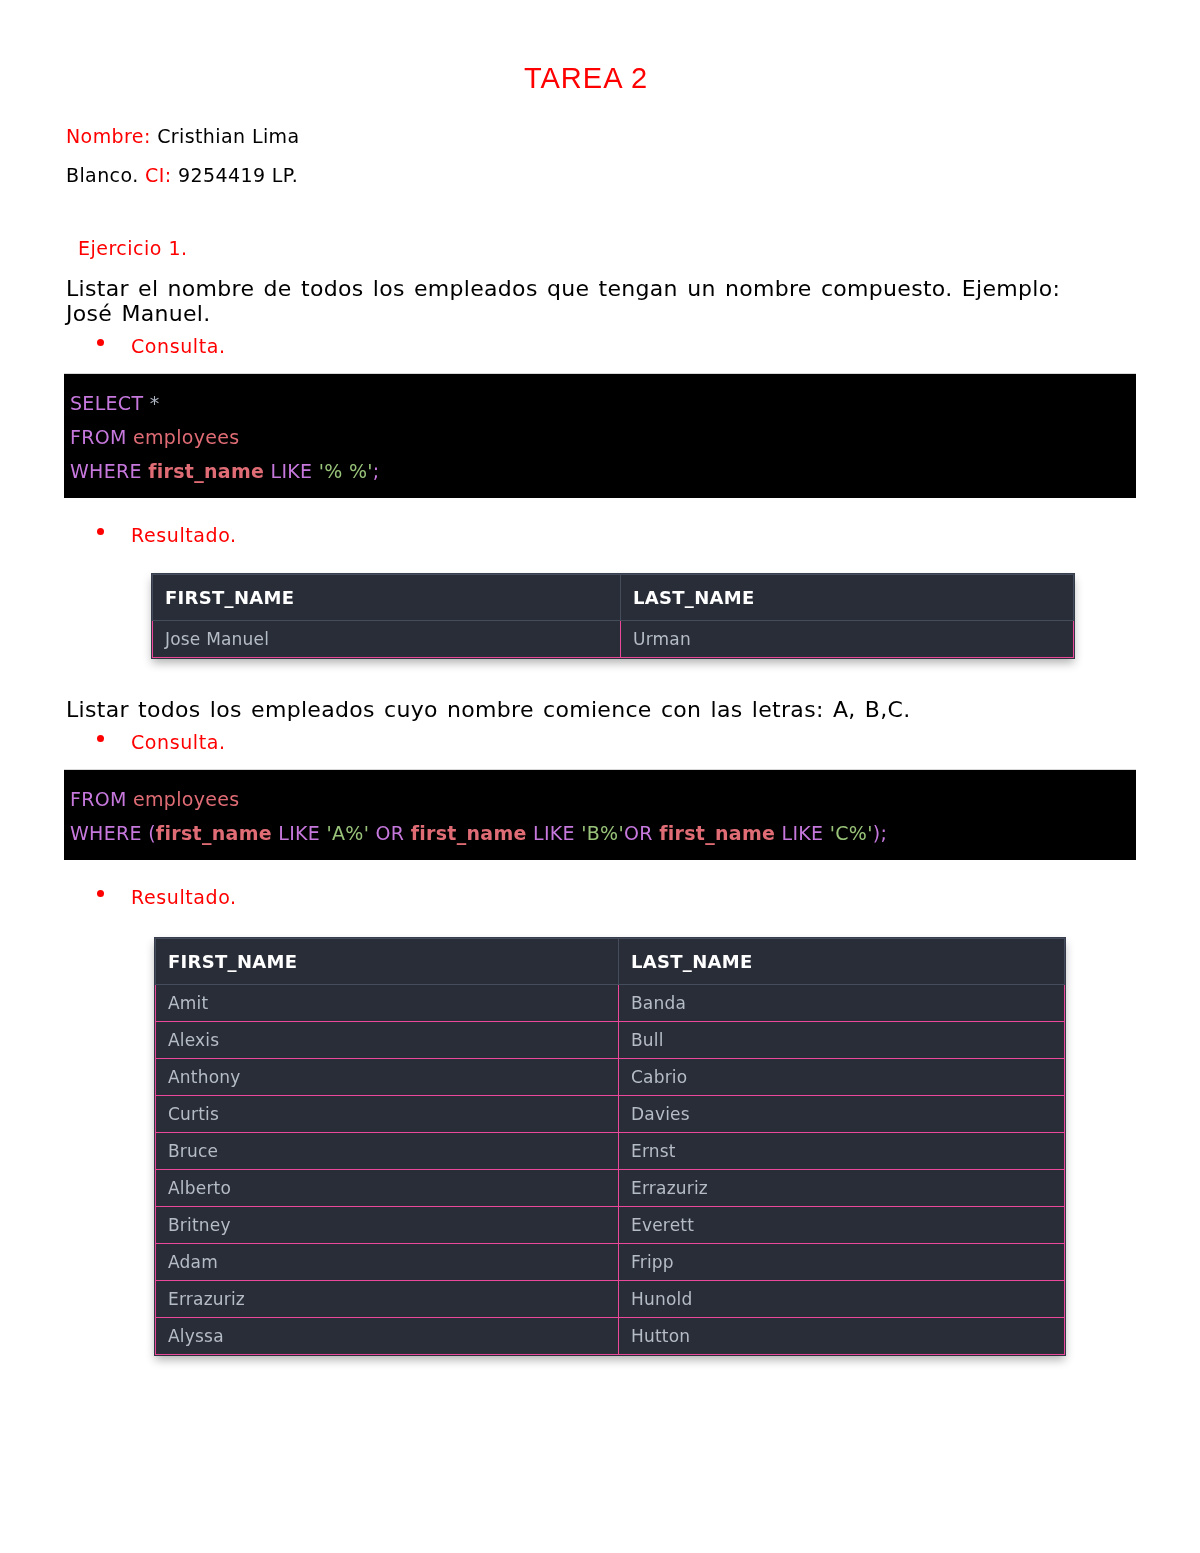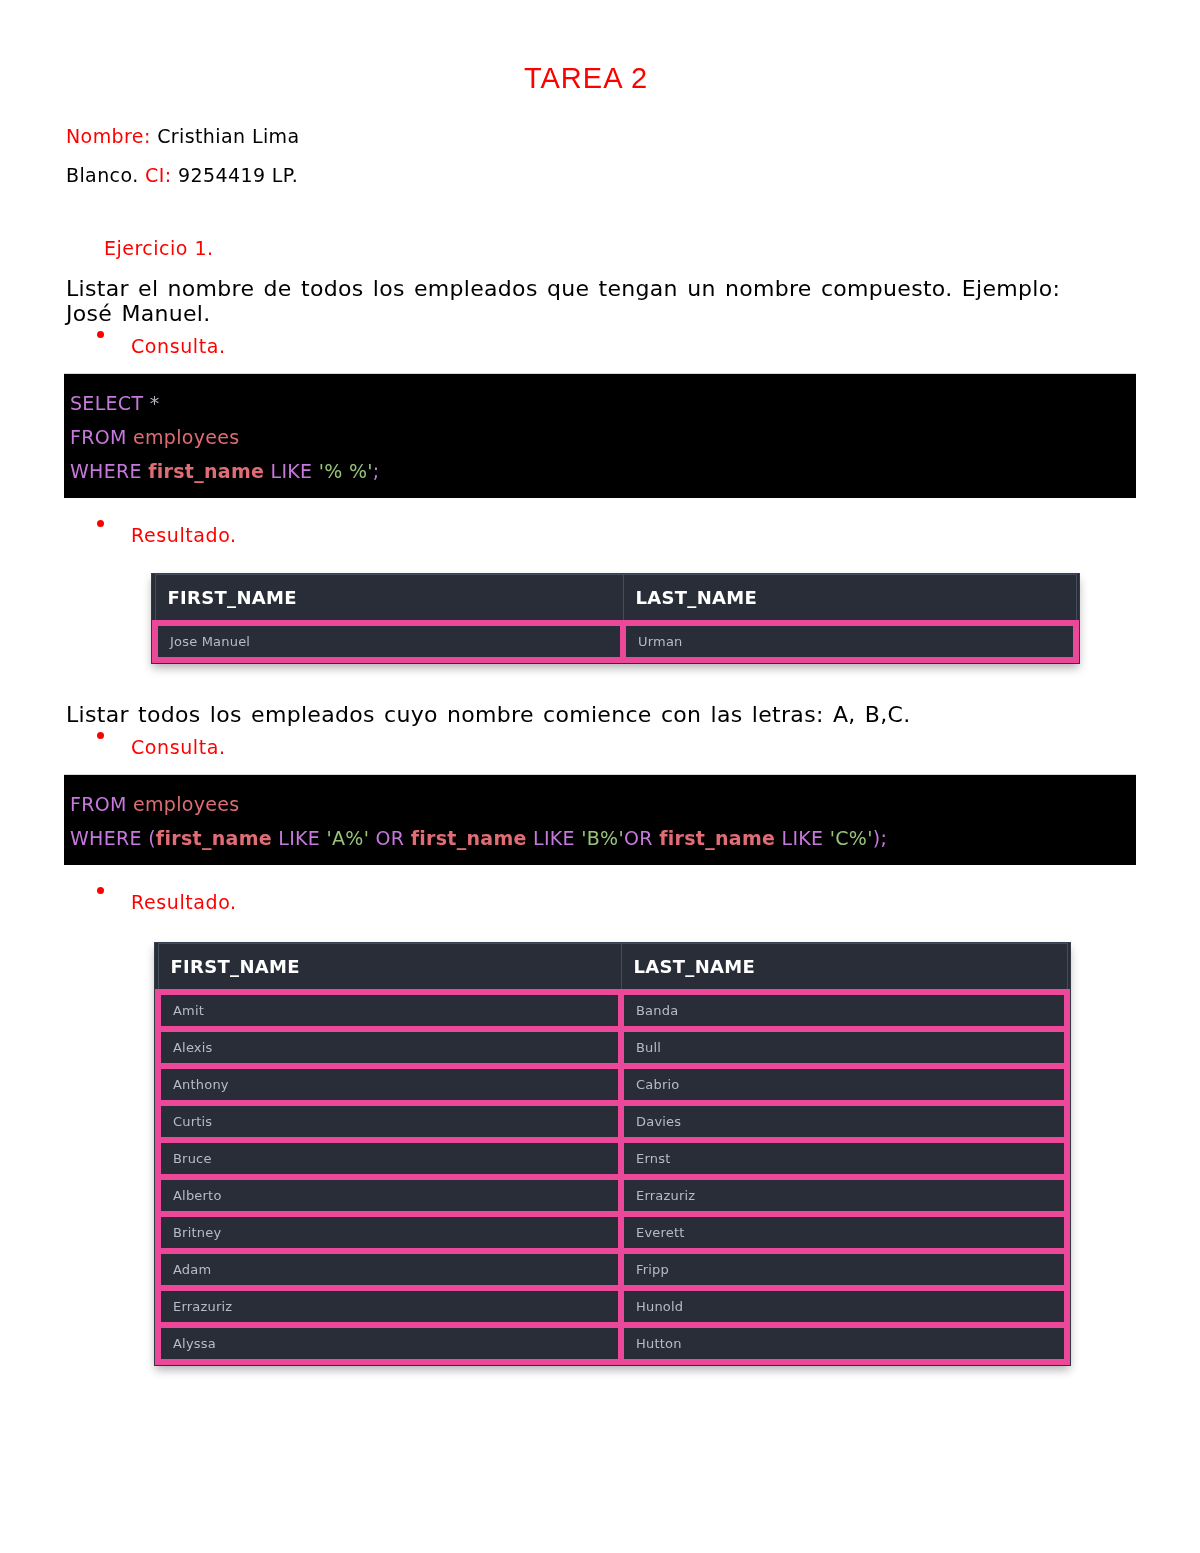--- a/index.html
+++ b/index.html
@@ -47,39 +47,39 @@
     letter-spacing: 0.4px;
     white-space: nowrap;
   }
   .lbl-red { color: #ff0000; text-align: right; }
   .val-black { color: #000000; }
 
   
   .ex-heading {
     color: #ff0000;
     font-size: 19px;
-    padding-left: 104px;
+    padding-left: 78px;
     letter-spacing: 0.5px;
     font-family: "DejaVu Sans", sans-serif;
   }
   .ex-desc {
     color: #000000;
     font-size: 22px;
     padding-left: 66px;
     padding-right: 60px;
     margin-top: 17px;
     letter-spacing: 0.3px;
     font-family: "DejaVu Sans", sans-serif;
     word-spacing: 2px;
   }
 
   
   .bullet-row {
     display: flex;
-    align-items: flex-start;
+    align-items: center;
     padding-left: 97px;
     margin-top: 9px;
   }
   .bullet-dot {
     width: 7px;
     height: 7px;
     background: #ff0000;
     border-radius: 50%;
     display: inline-block;
     margin-right: 27px;
@@ -134,24 +134,24 @@
     font-weight: bold;
     font-size: 18px;
     text-align: left;
     padding: 12px 0 12px 12px;
     border: 1px solid #454c5c;
     background: #282d38;
     letter-spacing: 0.3px;
   }
   .res-table td {
     color: #b6bcc6;
-    font-size: 13px;
+    font-size: 17px;
     text-align: left;
     padding: 8px 0 8px 12px;
-    border: 6px solid #ec4899;
+    border: 1px solid #ec4899;
     background: #282d38;
     letter-spacing: 0.2px;
   }
   .tbl-1 { margin-left: 152px; }
   .tbl-1 .col-a { width: 455px; }
   .tbl-1 .col-b { width: 440px; }
   .tbl-2 { margin-left: 155px; }
   .tbl-2 .col-a { width: 450px; }
   .tbl-2 .col-b { width: 433px; }
 </style>

